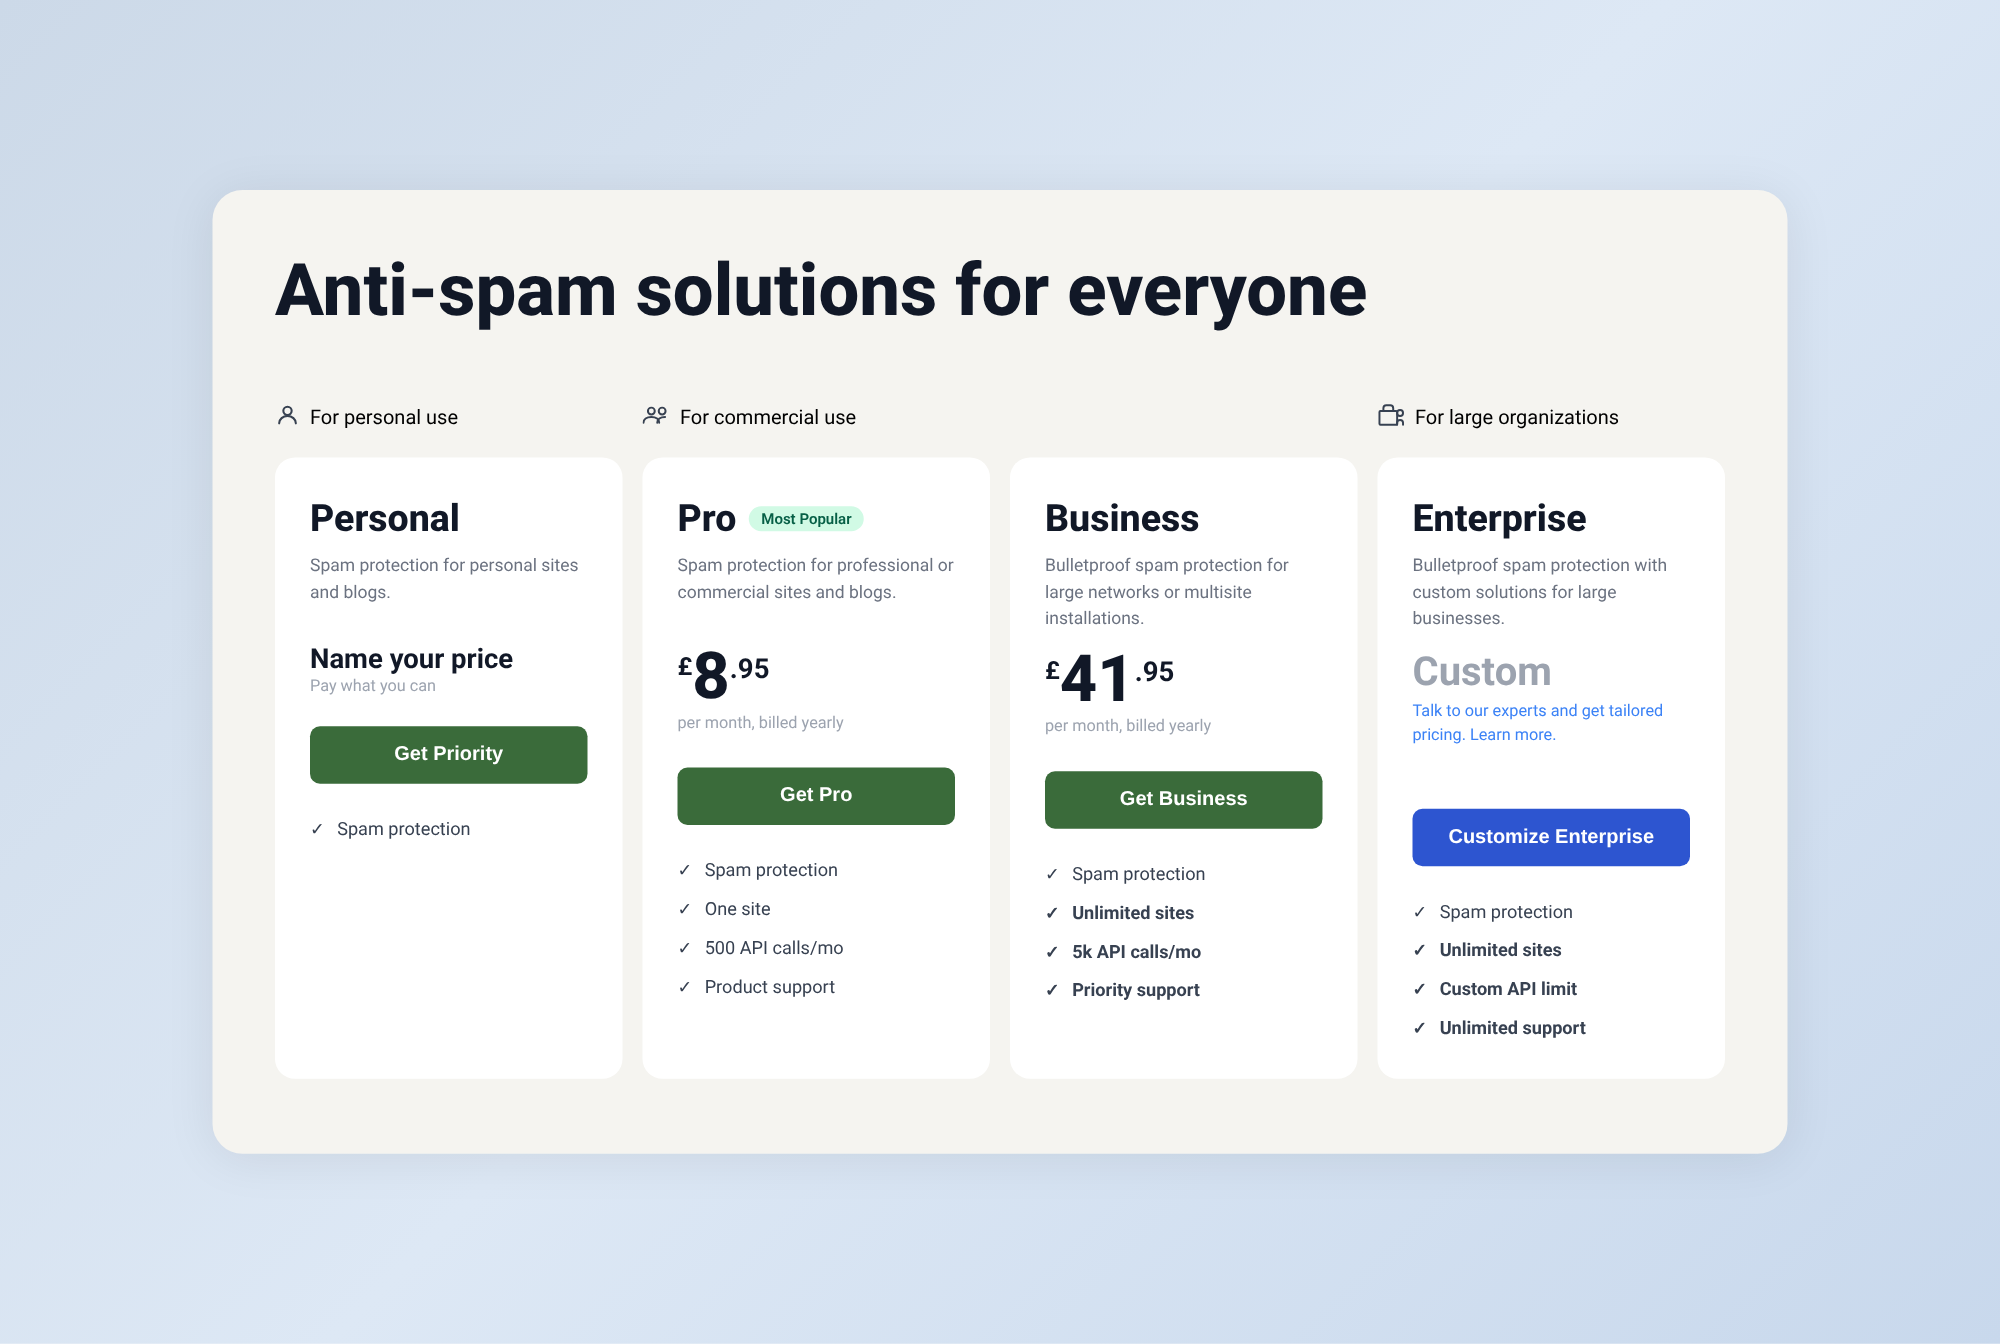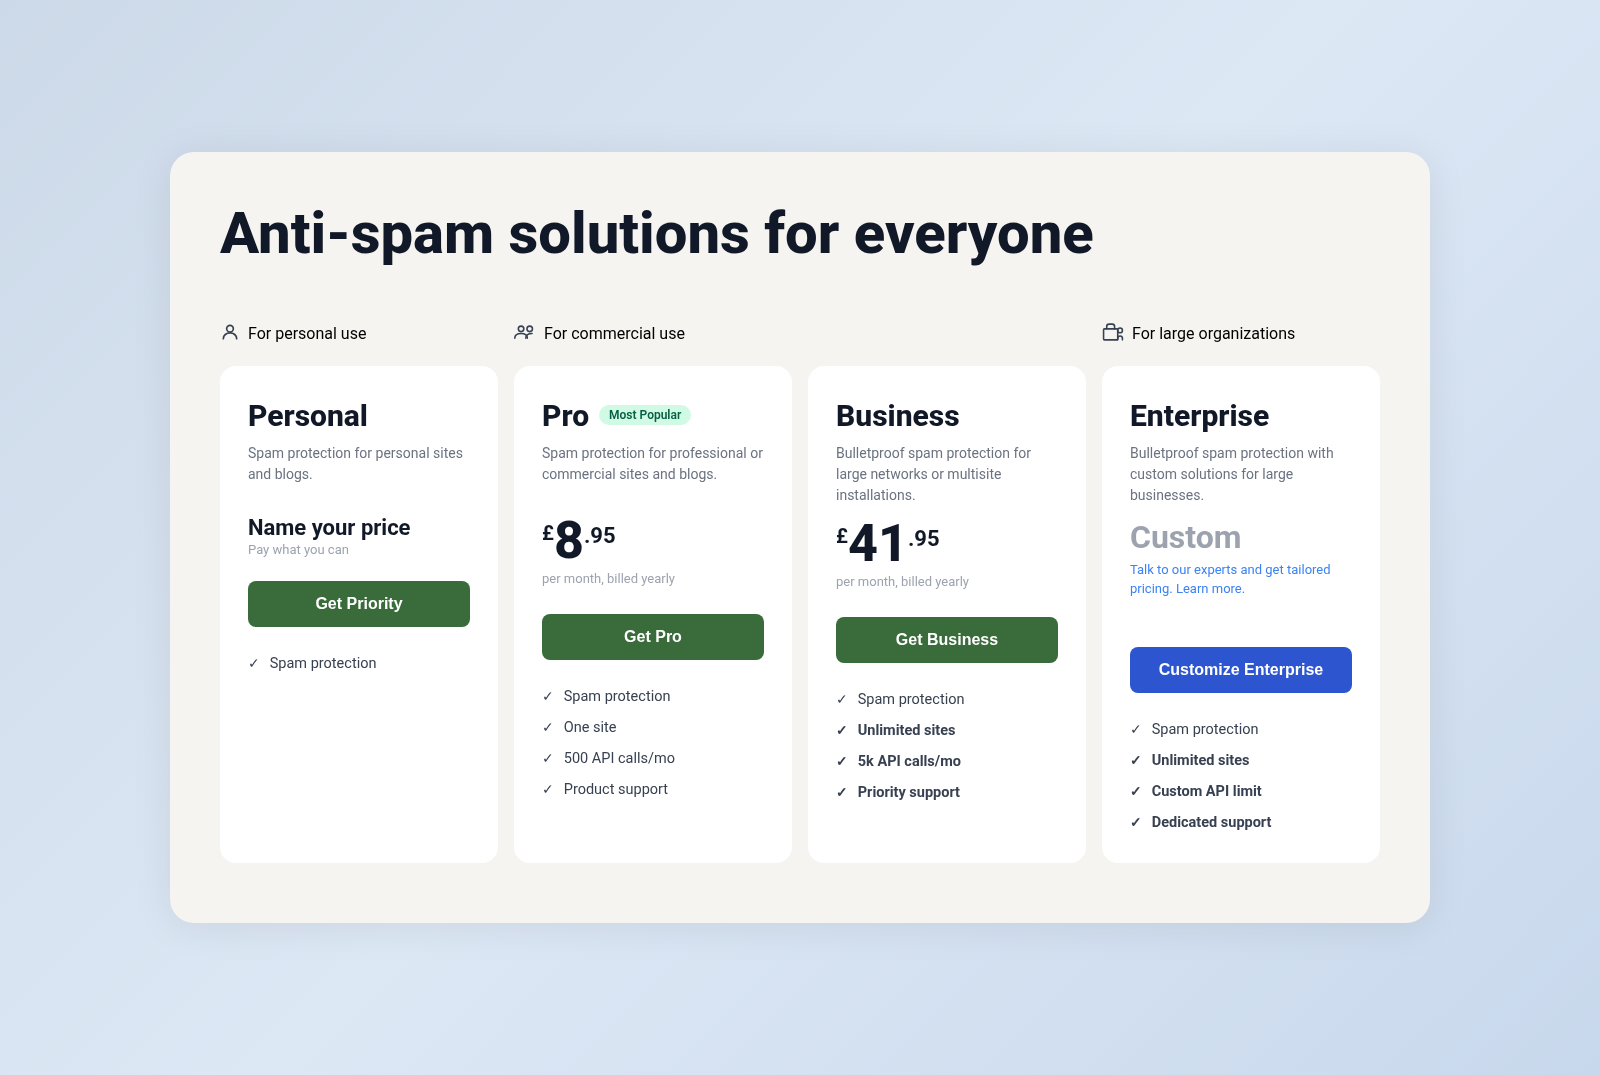--- a/index.html
+++ b/index.html
@@ -351,19 +351,19 @@
         <li class="feature-item bold-feature">
           <span class="checkmark">✓</span>
           <span>Unlimited sites</span>
         </li>
         <li class="feature-item bold-feature">
           <span class="checkmark">✓</span>
           <span>Custom API limit</span>
         </li>
         <li class="feature-item bold-feature">
           <span class="checkmark">✓</span>
-          <span>Dedicated support</span>
+          <span>Unlimited support</span>
         </li>
       </ul>
     </div>
 
   </div>
 </div>
 
 </body></html>

